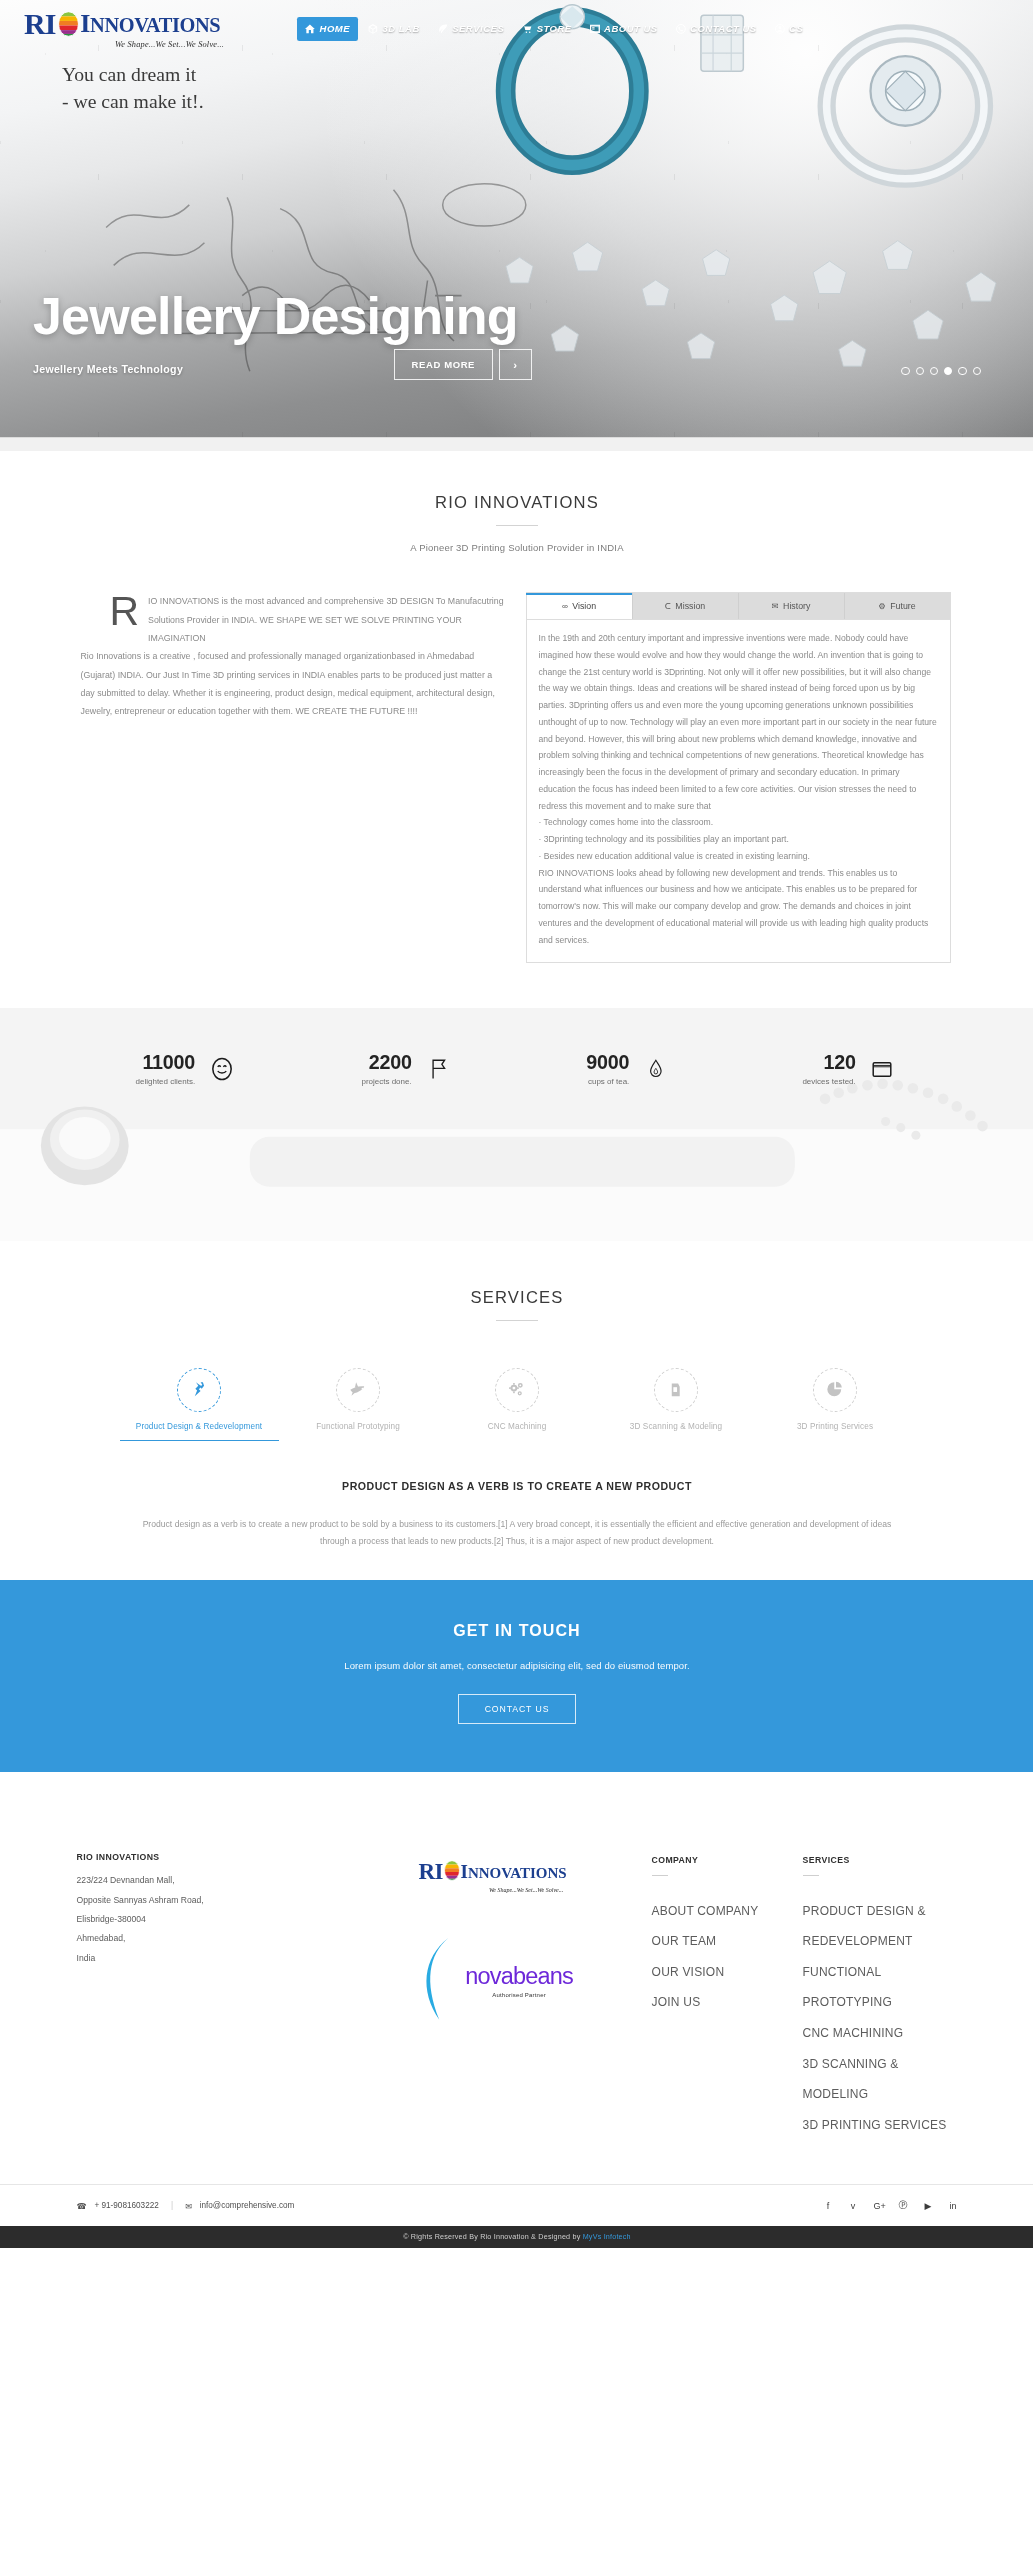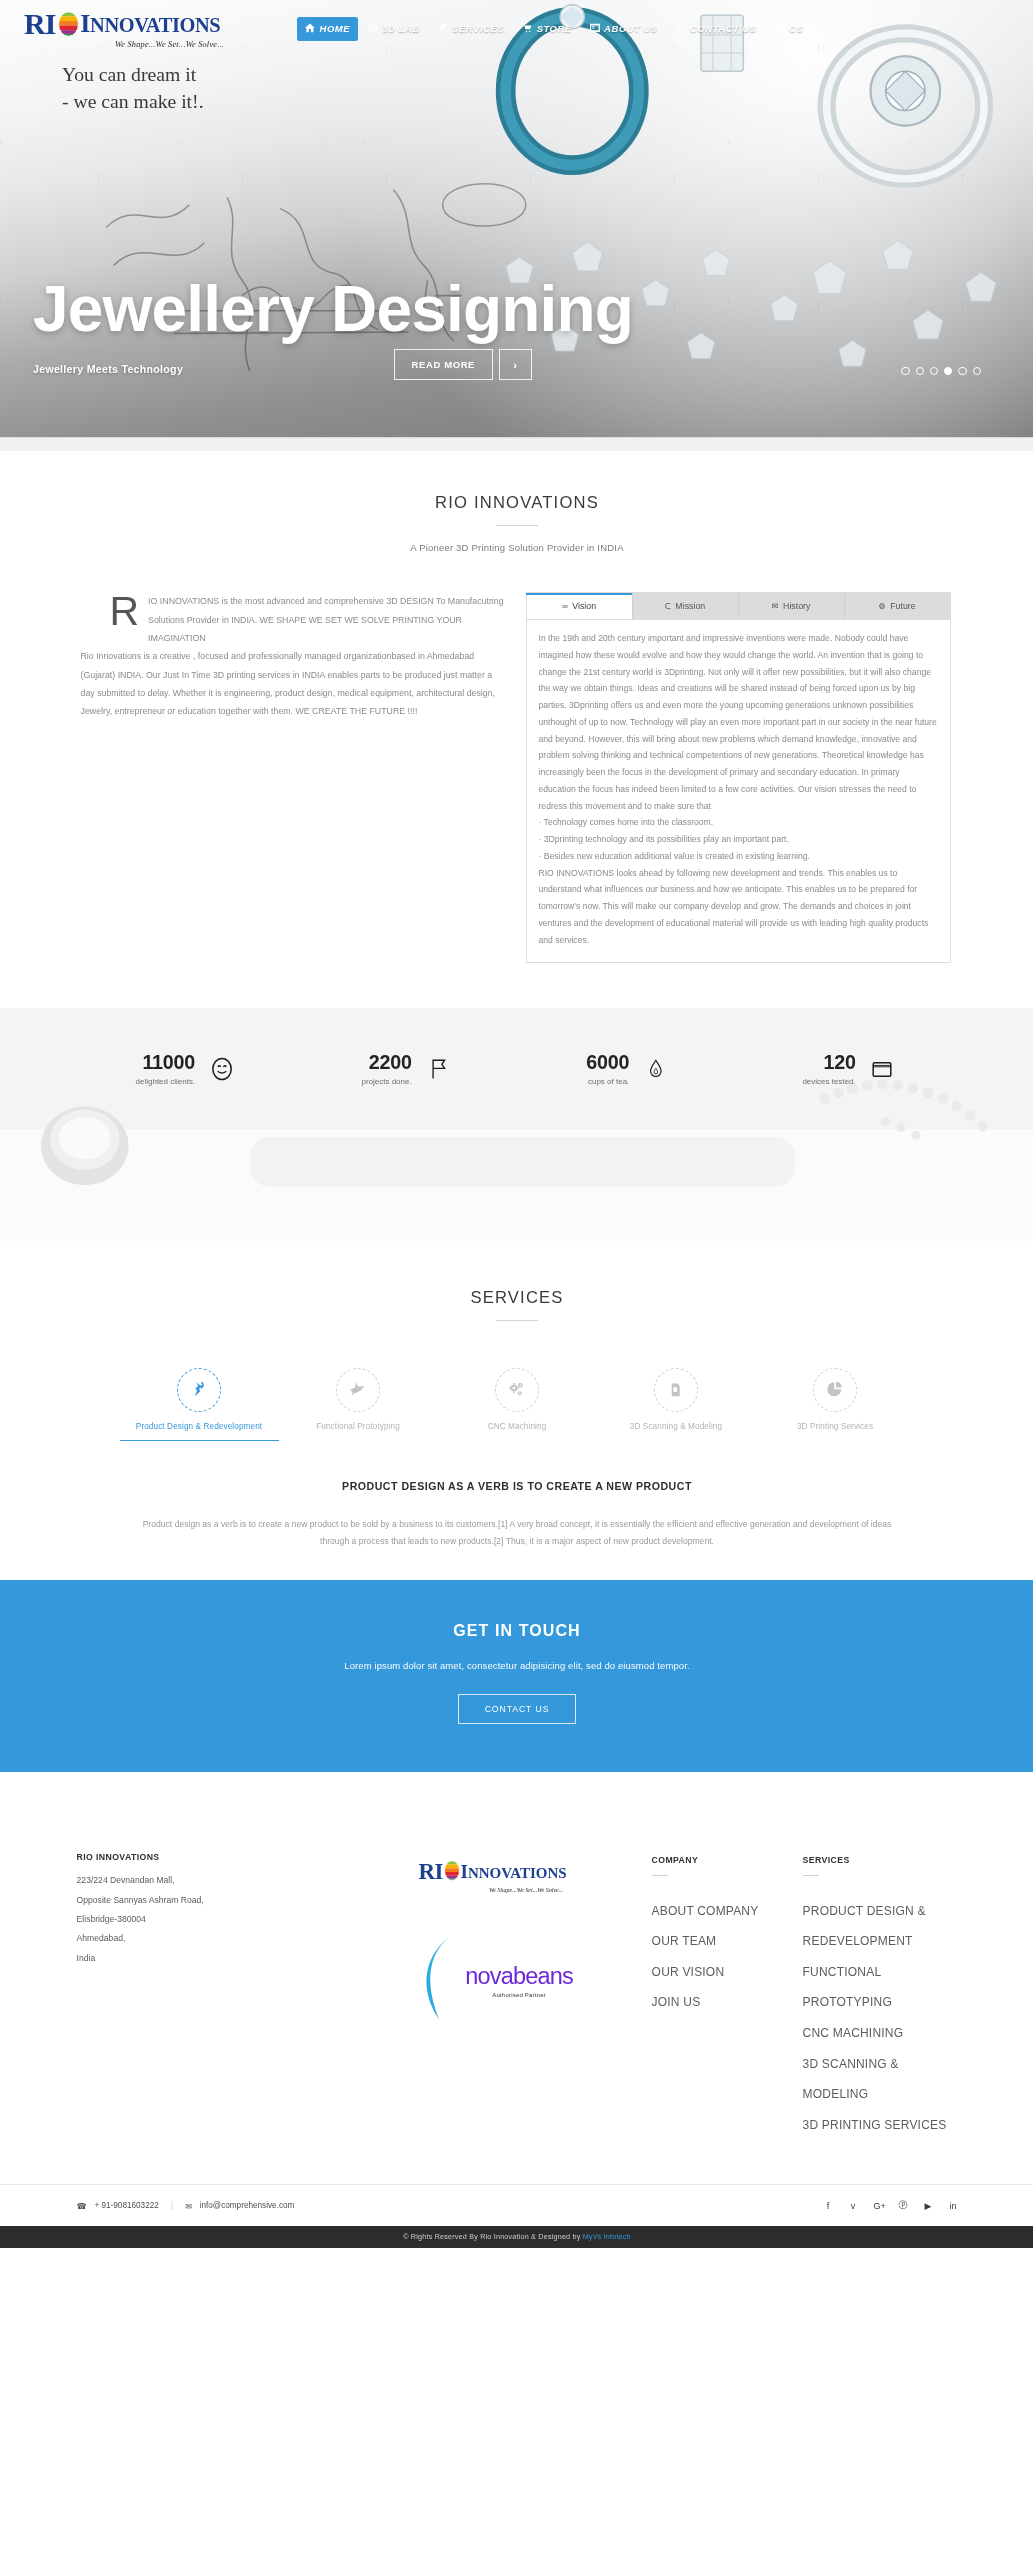--- a/index.html
+++ b/index.html
@@ -56,38 +56,38 @@
   }
   .logo-innov .small { font-size: 20.4px; }
   .logo-tag {
     font-family: "Liberation Serif", serif;
     font-style: italic; font-size: 8.3px; color:#2b2b2b;
     margin-left: 91px; margin-top: 0.8px; letter-spacing:0.2px;
   }
 
   .nav { display:flex; align-items:center; gap:1.5px; margin-left: 23px; z-index: 7; }
   .nav-item {
-    display:flex; align-items:flex-start; gap:4.5px;
+    display:flex; align-items:center; gap:4.5px;
     color:#ffffff; font-size:9.5px; font-style: italic; font-weight:700;
     letter-spacing:0.5px; padding:6.8px 8.3px; white-space:nowrap;
     text-shadow: 0 0.8px 1.5px rgba(0,0,0,.30);
     cursor:pointer;
   }
   .nav-item.active { background:#3498db; border-radius:2.3px; text-shadow:none; }
   .nav-ico { width:9.8px; height:9.8px; display:inline-block; fill:#fff; }
 
   .hero-slogan {
     position:absolute; left:62px; top:61px; z-index:5;
     font-family: "Liberation Serif", serif;
     font-size: 19.7px; line-height: 1.35; color:#3a3a3a; font-weight:400;
   }
 
   .hero-caption { position:absolute; left:33px; bottom: 76px; z-index:5; width: 681px; }
   .hero-title {
-    font-size: 64px; font-weight: 700; color:#ffffff; letter-spacing:-0.8px; line-height:1.05;
+    font-size: 52px; font-weight: 700; color:#ffffff; letter-spacing:-0.8px; line-height:1.05;
     text-shadow: 0 1.5px 7.6px rgba(0,0,0,.25);
   }
   .hero-sub {
     margin-top: 19.7px;
     font-size: 10.6px; font-weight:700; color:#ffffff; letter-spacing:0.3px;
     text-shadow: 0 0.8px 3px rgba(0,0,0,.3);
   }
   .hero-btns { position:absolute; left:394px; bottom:71px; z-index:5; display:flex; gap:6px; }
   .hero-btn {
     border:0.8px solid rgba(255,255,255,.85); color:#fff; font-size:9.5px; font-weight:700;
@@ -462,21 +462,21 @@
           <div class="counter-lab">projects done.</div>
         </div>
         <div class="counter-ico">
           <svg viewBox="0 0 34 34" width="23" height="24">
               <path d="M9 3v28M9 4h17l-4 6 4 6H9" fill="none" stroke="#1c1c1c" stroke-width="2"></path>
             </svg>
         </div>
       </div>
       <div class="counter">
         <div class="counter-text">
-          <div class="counter-num">6000</div>
+          <div class="counter-num">9000</div>
           <div class="counter-lab">cups of tea.</div>
         </div>
         <div class="counter-ico">
           <svg viewBox="0 0 34 34" width="19.7" height="24">
               <path d="M17 2C12 10 8 14 8 21a9 9 0 0 0 18 0c0-7-4-11-9-19z" fill="none" stroke="#1c1c1c" stroke-width="2"></path>
               <path d="M17 16c-2 3-3 4-3 6.5a3 3 0 0 0 6 0c0-2.5-1-3.5-3-6.5z" fill="none" stroke="#1c1c1c" stroke-width="1.6"></path>
             </svg>
         </div>
       </div>
       <div class="counter">

